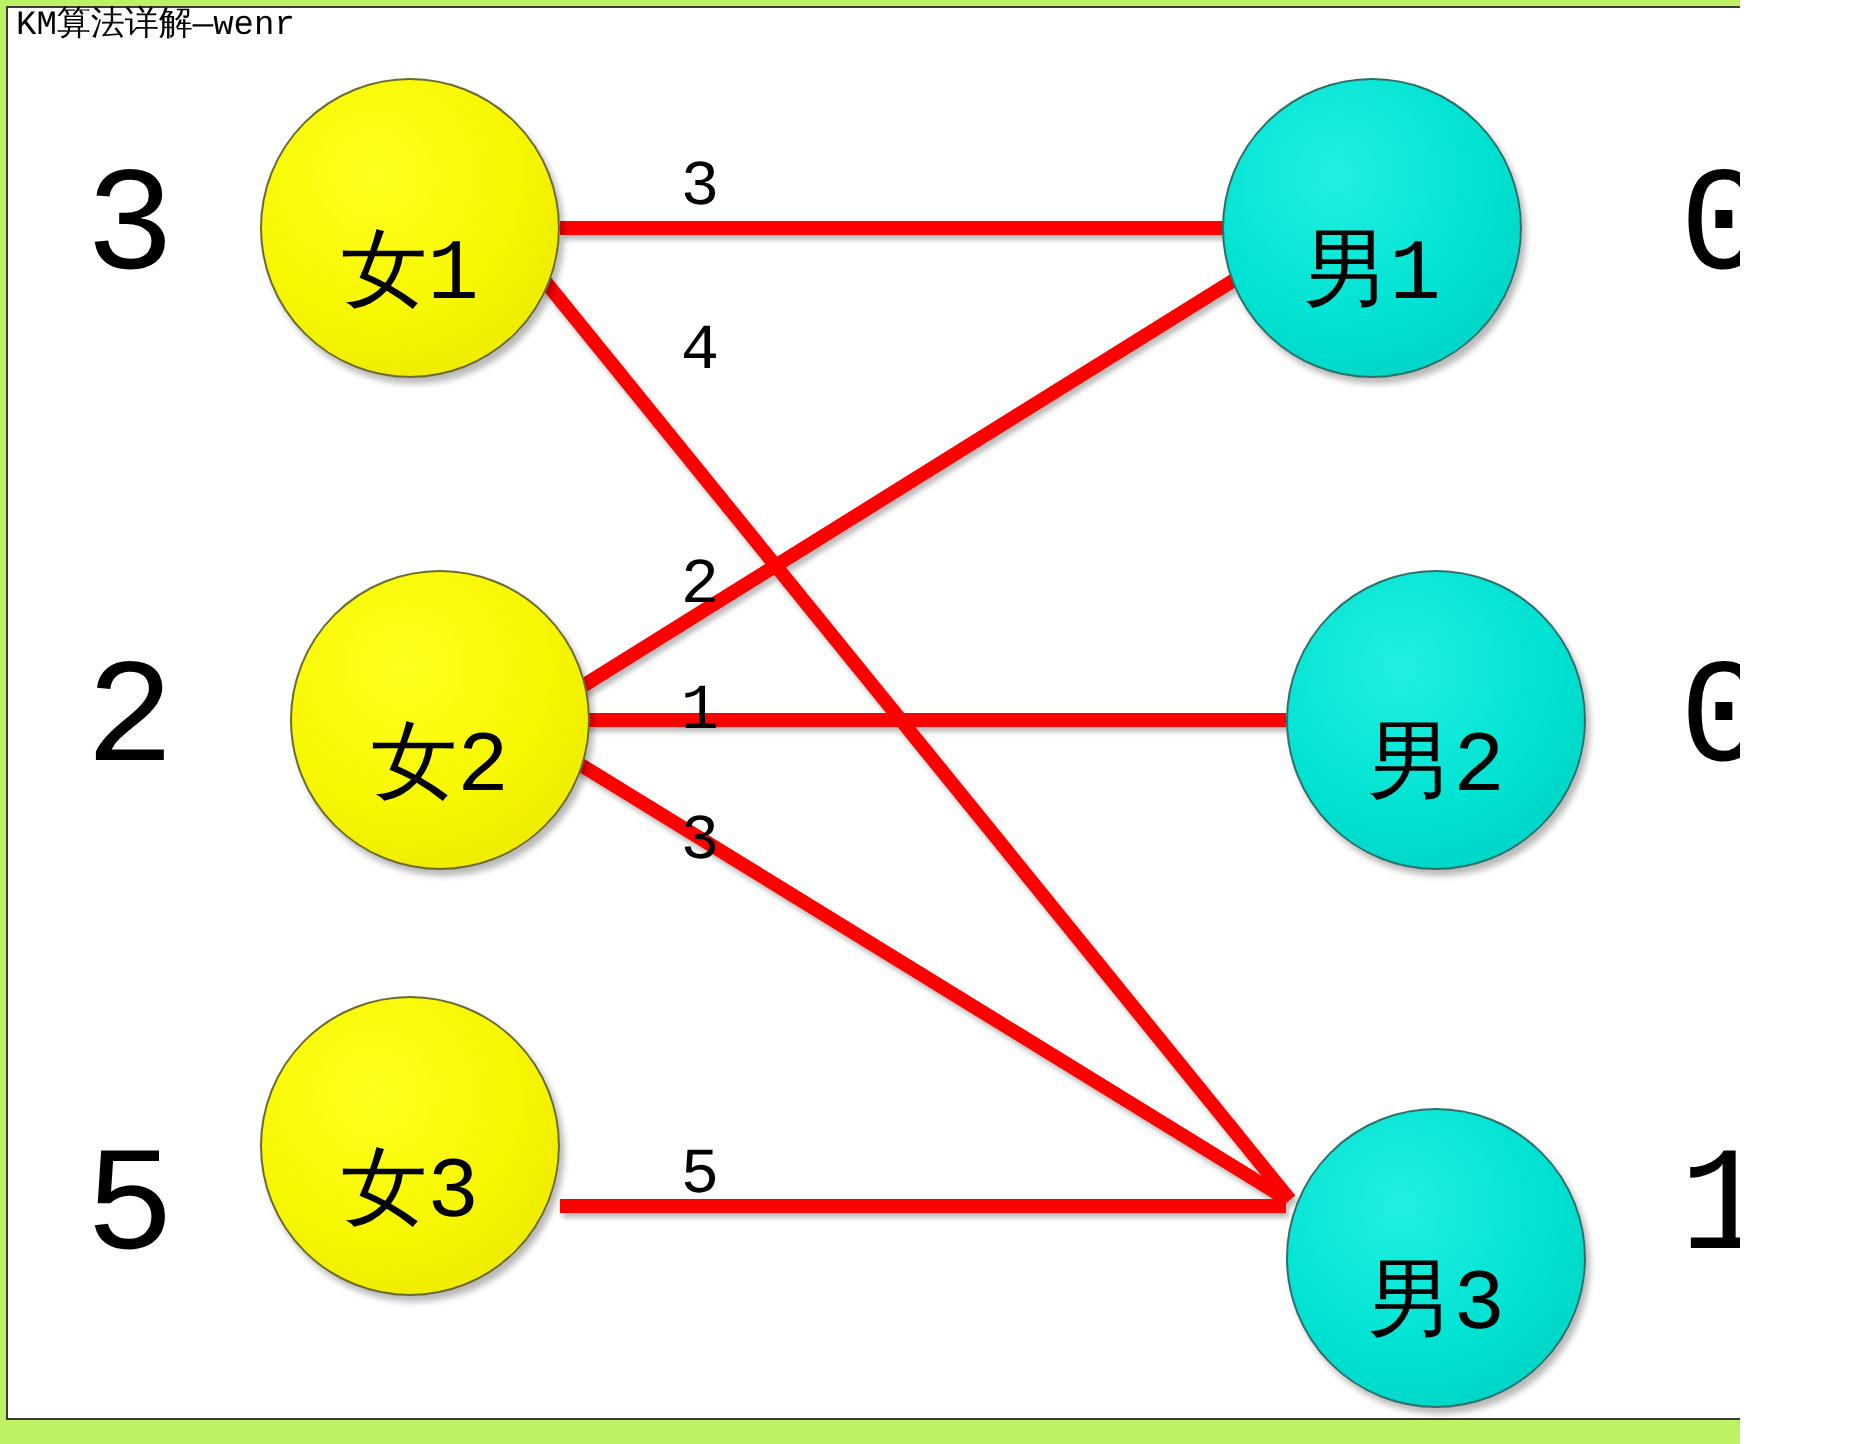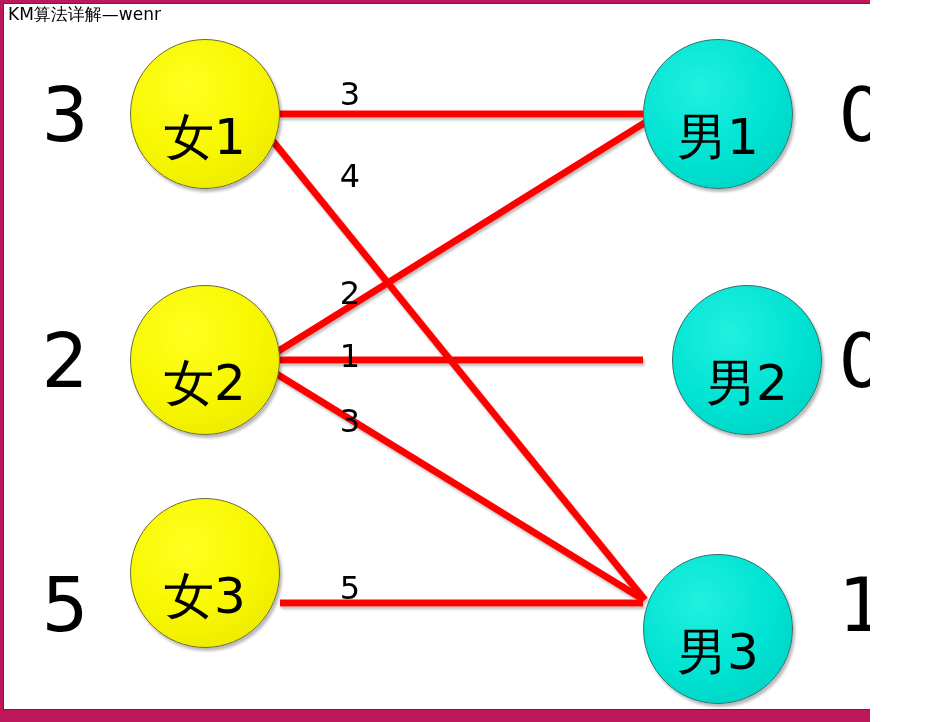--- a/index.html
+++ b/index.html
@@ -7,22 +7,23 @@
     padding: 0;
     background: #ffffff;
   }
   body {
     font-family: "DejaVu Sans", "Liberation Sans", sans-serif;
   }
   #canvas {
     position: relative;
     width: 870px;
     height: 722px;
-    background: #be185d;
+    background: #bef264;
     overflow: hidden;
+    font-family: Liberation Mono, monospace;
   }
   .frame {
     position: absolute;
     left: 3px;
     top: 3px;
     width: 911px;
     height: 707px;
     border: 1px solid #3a3a3a;
     box-sizing: border-box;
     background: #ffffff;
@@ -58,21 +59,21 @@
   }
   .node.left {
     background: radial-gradient(circle at 38% 32%, #ffff20 0%, #f7f700 52%, #e8e300 100%);
     border-color: #6b6b30;
   }
   .node.right {
     background: radial-gradient(circle at 38% 32%, #21f0e0 0%, #00e2d2 55%, #00cbbd 100%);
     border-color: #2f6f6a;
   }
   .node-label {
-    font-size: 50px;
+    font-size: 43px;
     color: #000000;
     line-height: 1;
     letter-spacing: 0px;
     user-select: none;
     transform: translateY(-1px);
     margin-top: 48px;
   }
   .side-value {
     position: absolute;
     font-size: 74px;
@@ -114,30 +115,30 @@
         <line x1="280" y1="360" x2="643" y2="360" stroke="#FF0000" stroke-width="7" stroke-linecap="butt"></line>
         <line x1="275" y1="373" x2="644" y2="600" stroke="#FF0000" stroke-width="7" stroke-linecap="butt"></line>
         <line x1="280" y1="603" x2="643" y2="603" stroke="#FF0000" stroke-width="7" stroke-linecap="butt"></line>
       </g>
   </svg>
 
   <div id="nodes-layer">
       <div class="node left" style="left: 130px; top: 39px; width: 150px; height: 150px;">
         <span class="node-label">女1</span>
       </div>
-      <div class="node left" style="left: 130px; top: 285px; width: 150px; height: 150px;">
+      <div class="node left" style="left: 145px; top: 285px; width: 150px; height: 150px;">
         <span class="node-label">女2</span>
       </div>
       <div class="node left" style="left: 130px; top: 498px; width: 150px; height: 150px;">
         <span class="node-label">女3</span>
       </div>
-      <div class="node right" style="left: 643px; top: 39px; width: 150px; height: 150px;">
+      <div class="node right" style="left: 611px; top: 39px; width: 150px; height: 150px;">
         <span class="node-label">男1</span>
       </div>
-      <div class="node right" style="left: 672px; top: 285px; width: 150px; height: 150px;">
+      <div class="node right" style="left: 643px; top: 285px; width: 150px; height: 150px;">
         <span class="node-label">男2</span>
       </div>
       <div class="node right" style="left: 643px; top: 554px; width: 150px; height: 150px;">
         <span class="node-label">男3</span>
       </div>
     </div>
   <div id="values-layer">
       <div class="side-value" style="left: 25px; top: 78px;">3</div>
       <div class="side-value" style="left: 25px; top: 324px;">2</div>
       <div class="side-value" style="left: 25px; top: 568px;">5</div>

